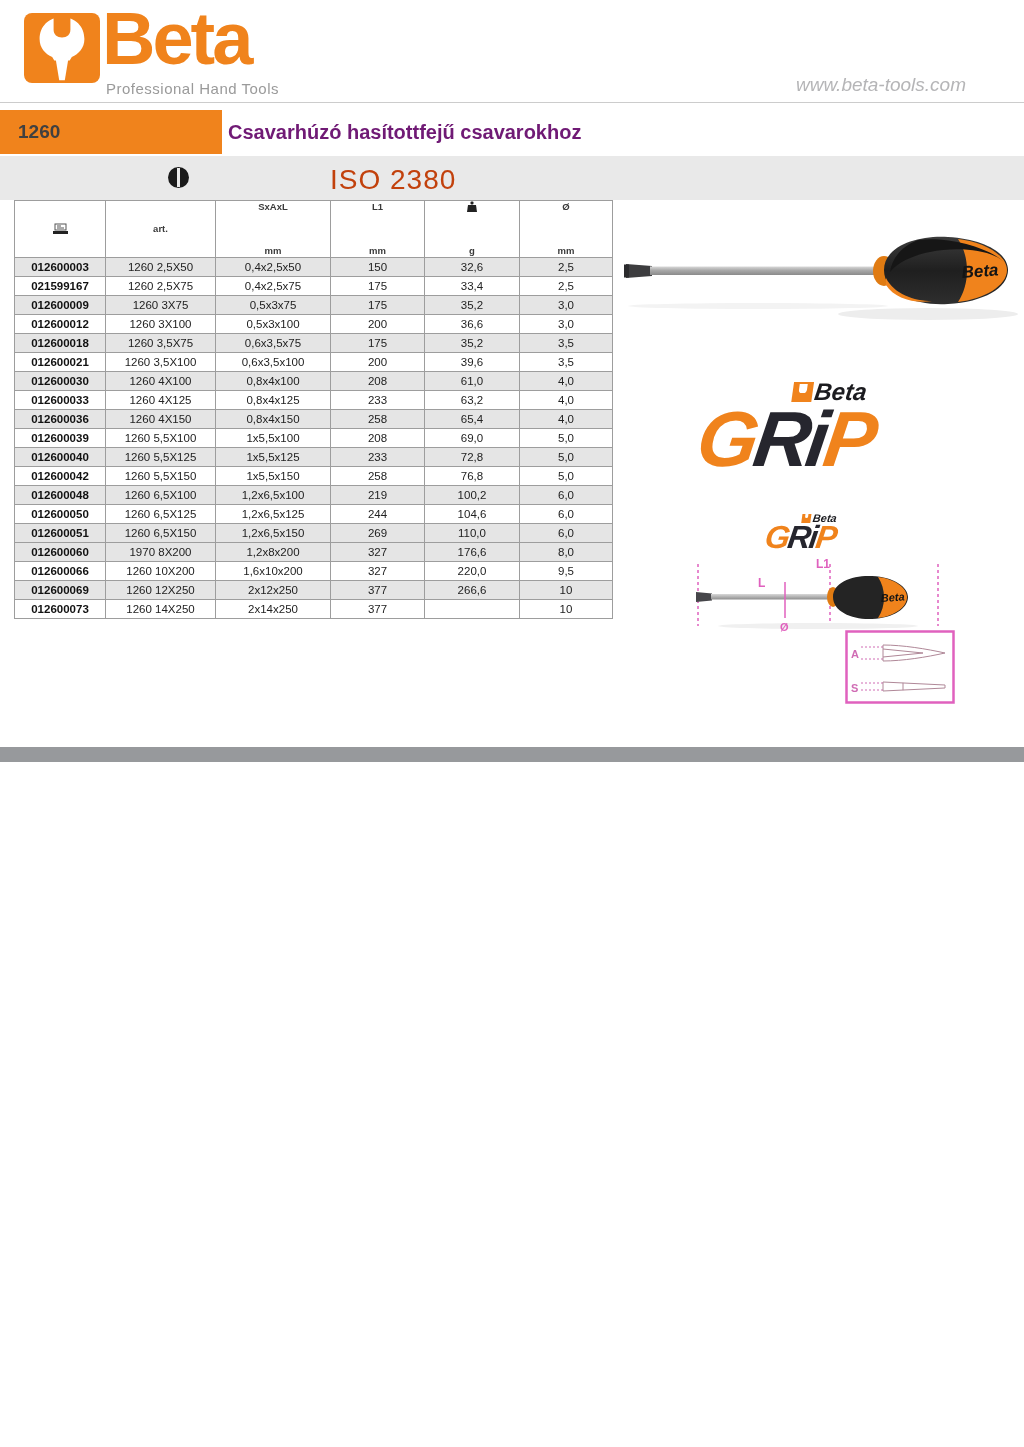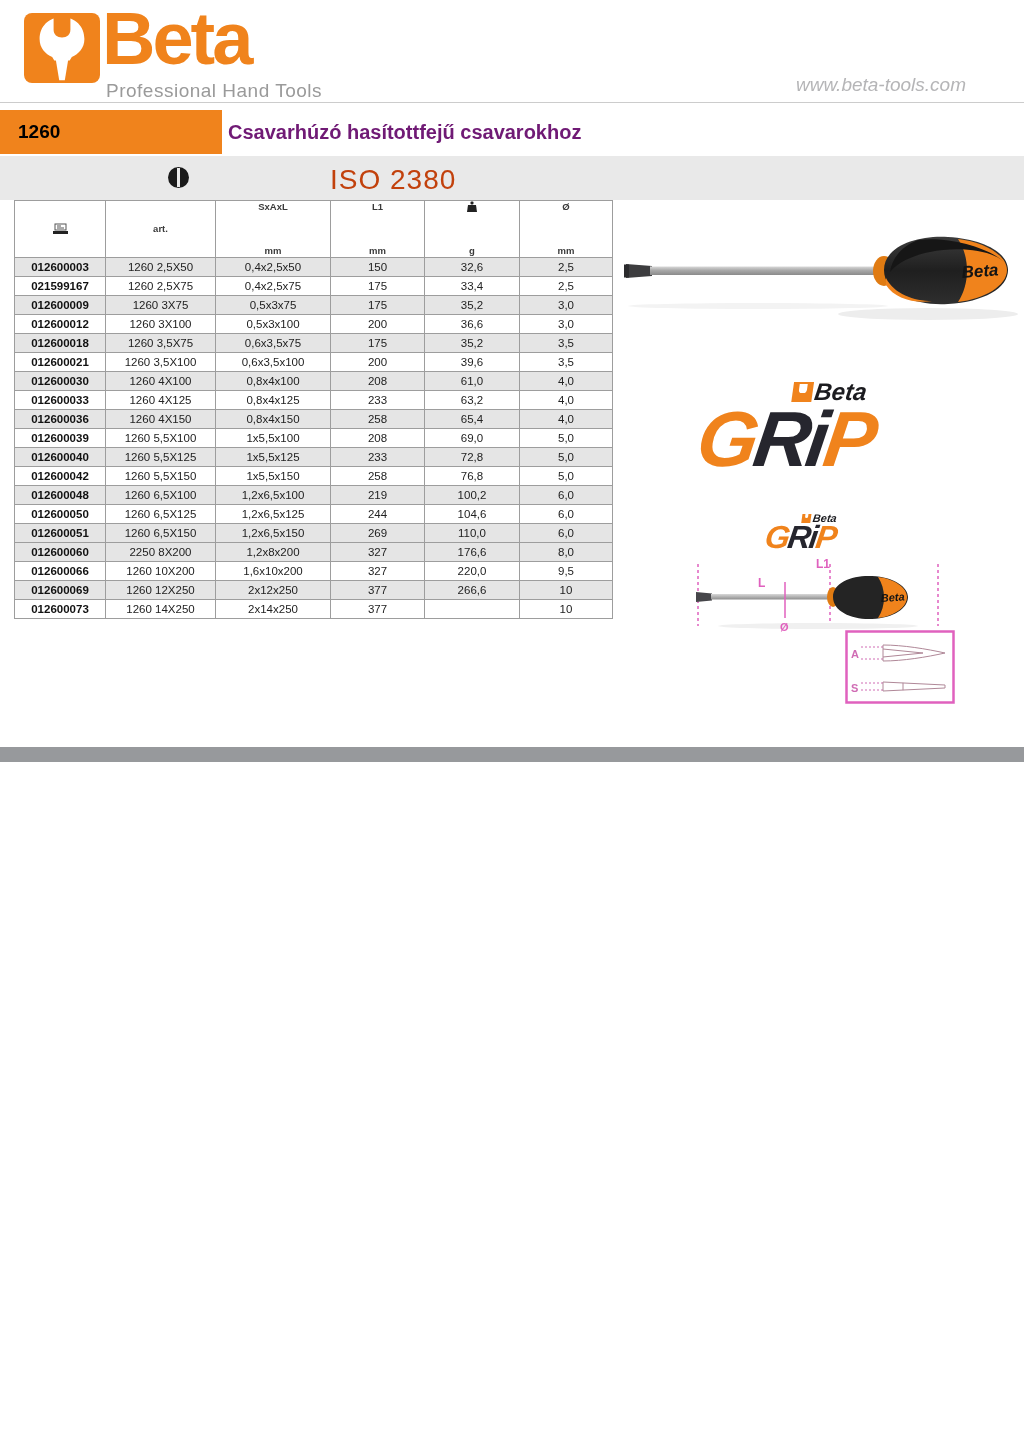--- a/index.html
+++ b/index.html
@@ -4,27 +4,27 @@
 <style>
   * { margin:0; padding:0; box-sizing:border-box; }
   html,body { background:#fff; }
   body { font-family:"Liberation Sans", sans-serif; width:1024px; height:1447px; position:relative; }
   .page { position:relative; width:1024px; height:1447px; background:#fff; overflow:hidden; }
 
   
   .logo-box { position:absolute; left:24px; top:13px; width:76px; height:70px; background:#F0831C; border-radius:8px; }
   .logo-box svg { width:100%; height:100%; display:block; }
   .wordmark { position:absolute; left:102px; top:2px; font-size:74px; font-weight:800; color:#F0831C; letter-spacing:-3px; line-height:1.0; }
-  .tagline { position:absolute; left:106px; top:80px; font-size:19px; color:#9a9a9a; letter-spacing:0.5px; }
+  .tagline { position:absolute; left:106px; top:80px; font-size:15px; color:#9a9a9a; letter-spacing:0.5px; }
   .website { position:absolute; right:58px; top:74px; font-size:19px; font-style:italic; color:#b5b5b7; }
   .header-rule { position:absolute; left:0; top:102px; width:1024px; height:1px; background:#cccccc; }
 
   
   .banner { position:absolute; left:0; top:110px; width:1024px; height:44px; background:#fff; }
-  .banner-code { position:absolute; left:0; top:0; width:222px; height:44px; background:#F0831C; color:#000000; font-size:19px; font-weight:bold; line-height:44px; padding-left:18px; }
+  .banner-code { position:absolute; left:0; top:0; width:222px; height:44px; background:#F0831C; color:#404040; font-size:19px; font-weight:bold; line-height:44px; padding-left:18px; }
   .banner-title { position:absolute; left:228px; top:0; height:44px; line-height:44px; font-size:20px; font-weight:bold; color:#701a75; }
 
   
   .iso-band { position:absolute; left:0; top:156px; width:1024px; height:44px; background:#E9E9E9; }
   .slot-icon { position:absolute; left:168px; top:11px; width:21px; height:21px; background:#1a1a1a; border-radius:50%; }
   .slot-icon::after { content:""; position:absolute; left:9px; top:1px; width:3px; height:19px; background:#E9E9E9; }
   .iso-text { position:absolute; left:330px; top:8px; font-size:28px; color:#c2410c; letter-spacing:1px; }
 
   
   table.spec { position:absolute; left:14px; top:200px; width:598px; border-collapse:collapse; table-layout:fixed; }
@@ -241,21 +241,21 @@
         <tr class="alt">
           <td class="code">012600051</td>
           <td>1260 6,5X150</td>
           <td>1,2x6,5x150</td>
           <td>269</td>
           <td>110,0</td>
           <td>6,0</td>
         </tr>
         <tr class="alt">
           <td class="code">012600060</td>
-          <td>2250 8X200</td>
+          <td>1970 8X200</td>
           <td>1,2x8x200</td>
           <td>327</td>
           <td>176,6</td>
           <td>8,0</td>
         </tr>
         <tr>
           <td class="code">012600066</td>
           <td>1260 10X200</td>
           <td>1,6x10x200</td>
           <td>327</td>

